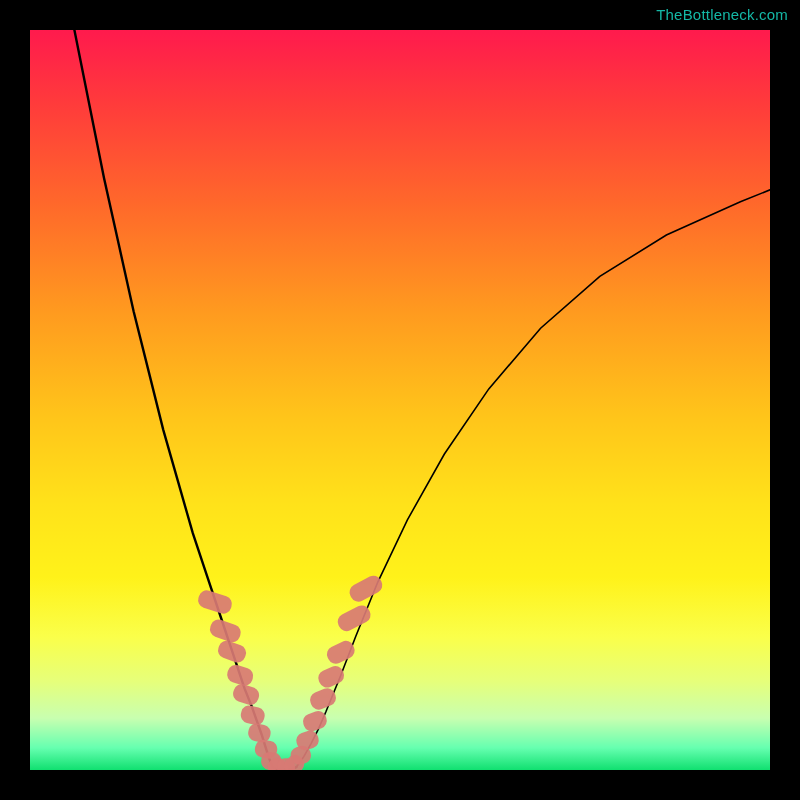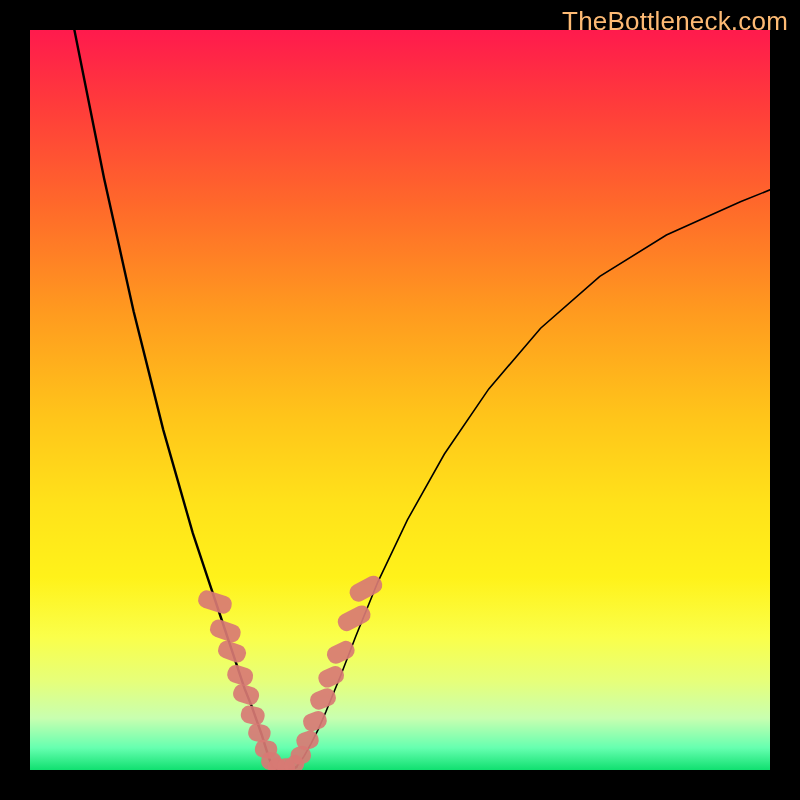--- a/index.html
+++ b/index.html
@@ -43,22 +43,22 @@
     position: absolute;
     left: 0;
     top: 0;
     width: 740px;
     height: 740px;
   }
   .watermark {
     position: absolute;
     top: 6px;
     right: 12px;
-    color: #fdba74;
-    font-size: 26px;
+    color: #14b8a6;
+    font-size: 15px;
     font-weight: 500;
     letter-spacing: 0.2px;
     user-select: none;
   }
 </style>
 </head>
 <body>
 
 <div class="frame">
   <div class="plot">

